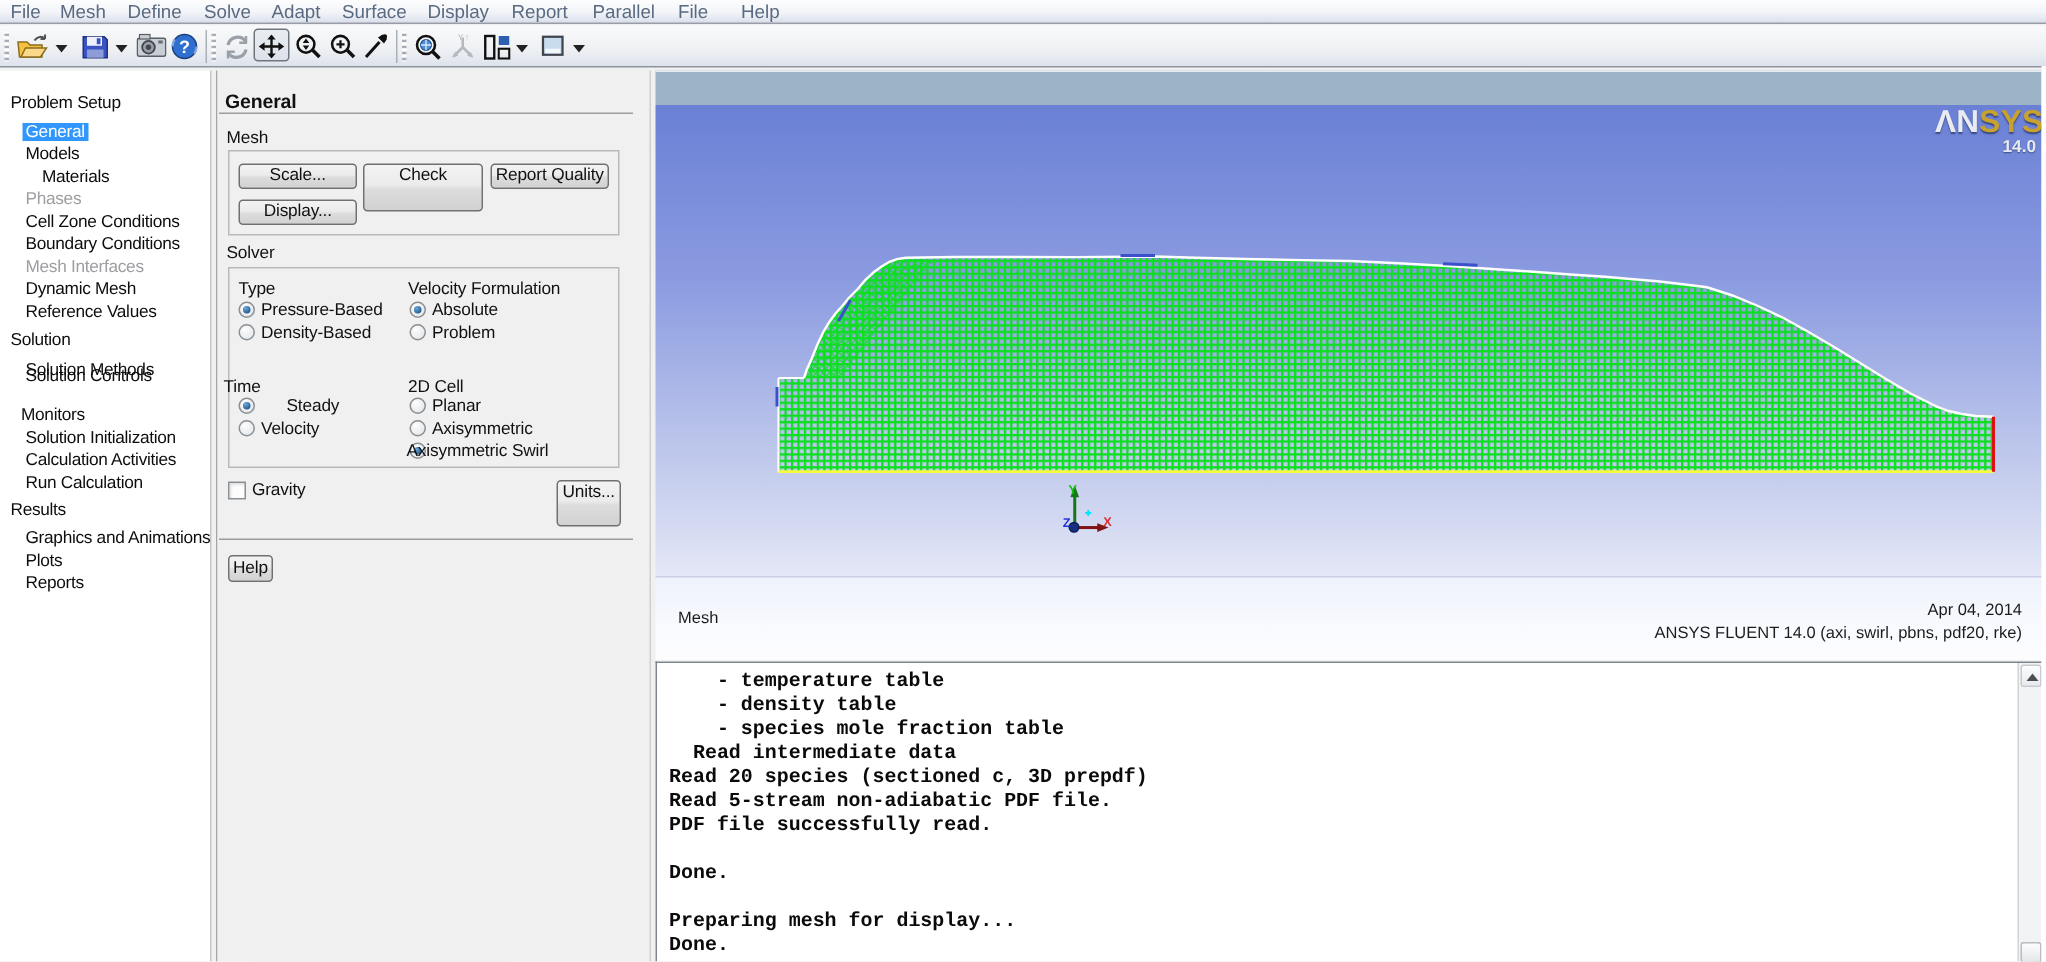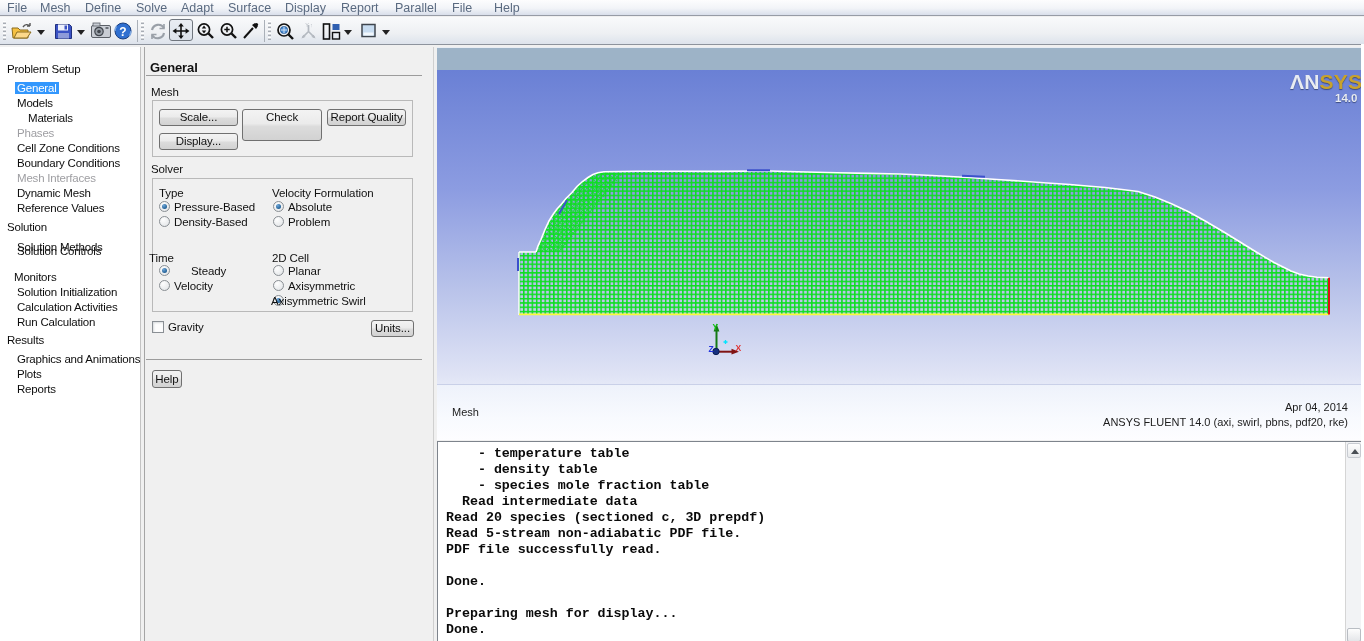--- a/index.html
+++ b/index.html
@@ -224,21 +224,21 @@
     <div class="radio" style="left:14px;top:233px"></div>
     <div class="plabel" style="left:29px;top:233px">Velocity</div>
     <div class="radio" style="left:128px;top:218px"></div>
     <div class="plabel" style="left:143px;top:218px">Planar</div>
     <div class="radio" style="left:128px;top:233px"></div>
     <div class="plabel" style="left:143px;top:233px">Axisymmetric</div>
     <div class="radio sel" style="left:128px;top:248px"></div>
     <div class="plabel" style="left:126px;top:248px">Axisymmetric Swirl</div>
     <div class="check" style="left:7px;top:274px"></div>
     <div class="plabel" style="left:23px;top:274px">Gravity</div>
-    <div class="btn" style="left:226px;top:273px;width:43px;height:17px;padding-top:1px">Units...</div>
+    <div class="btn" style="left:226px;top:273px;width:43px;height:31px;padding-top:1px">Units...</div>
     <div class="hline" style="left:1px;top:312px;width:276px"></div>
     <div class="btn" style="left:7px;top:323px;width:30px;height:18px;padding-top:2px">Help</div>
   </div>
 
   <div class="abs" id="gstrip"></div>
   <div class="abs" id="viewport">
     <svg width="924" height="314" viewBox="0 0 924 314" style="position:absolute;left:0;top:0">
       <defs>
         <pattern id="mg" width="4.3" height="4.3" patternUnits="userSpaceOnUse">
           <path d="M0 0.75 H4.3 M0.75 0 V4.3" stroke="#0cdf20" stroke-width="1.5" fill="none"></path>

